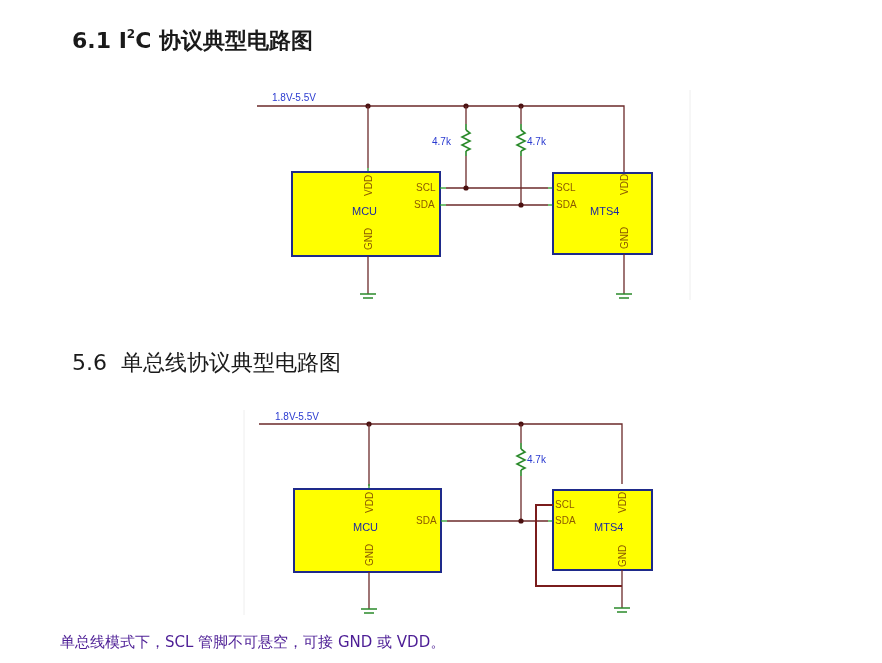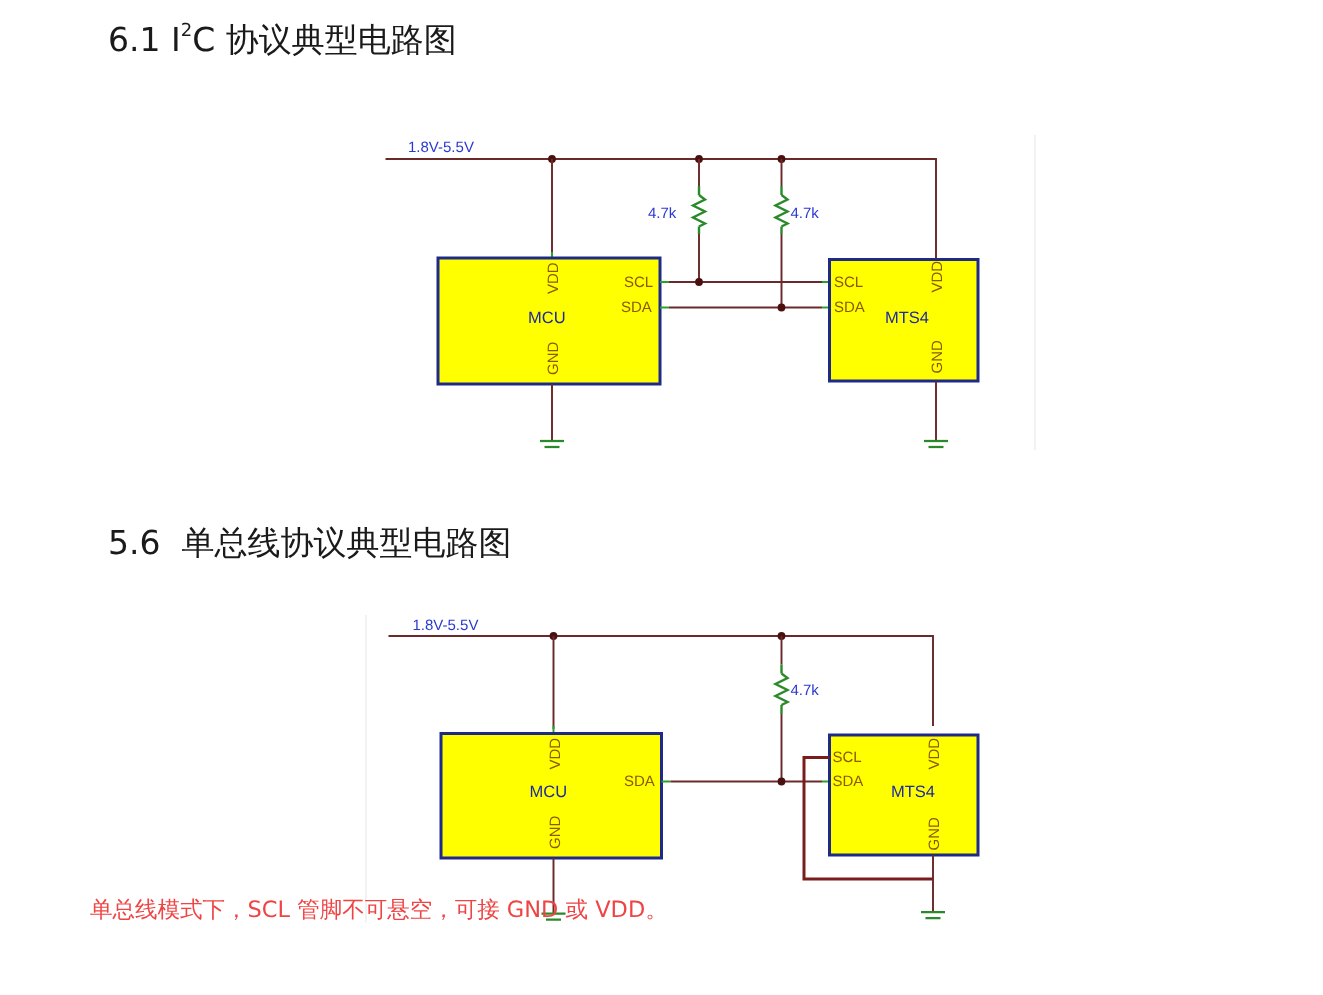--- a/index.html
+++ b/index.html
@@ -1,22 +1,22 @@
 <!DOCTYPE html>
 <html><head>
 <meta charset="utf-8">
 <style>
   html, body { margin: 0; padding: 0; background: #ffffff; }
   body { width: 882px; height: 663px; position: relative; overflow: hidden;
          font-family: "DejaVu Sans", "Liberation Sans", sans-serif; color: #1a1a1a; }
   .heading { position: absolute; left: 72px; font-size: 22px; line-height: 28px; color: #1a1a1a; white-space: nowrap; }
-  #h1 { top: 14px; }
+  #h1 { top: 27px; font-weight: bold; }
   #h2 { top: 349px; }
   .heading sup { font-size: 12px; vertical-align: 10px; line-height: 0; }
-  .note { position: absolute; left: 60px; top: 596px; font-size: 15px; line-height: 20px; white-space: nowrap; color: #ef4444; }
+  .note { position: absolute; left: 60px; top: 632px; font-size: 15px; line-height: 20px; white-space: nowrap; color: #4c1d95; }
   svg.schem { position: absolute; left: 0; top: 0; }
   .wire { stroke: #6b2a2a; stroke-width: 1.3; fill: none; }
   .wire-dark { stroke: #7a1c1c; stroke-width: 2; fill: none; }
   .pin { stroke: #2aa02a; stroke-width: 1.3; }
   .res { stroke: #2a8a2a; stroke-width: 1.6; fill: none; }
   .chip { fill: #ffff00; stroke: #1e2a8a; stroke-width: 2; }
   .pinlbl { fill: #8b5a00; font-family: "Liberation Sans", sans-serif; font-size: 10px; }
   .chiplbl { fill: #1e2aa0; font-family: "Liberation Sans", sans-serif; font-size: 11px; }
   .vlbl { fill: #2a3ad0; font-family: "Liberation Sans", sans-serif; font-size: 10px; }
   .dot { fill: #4a1010; }

